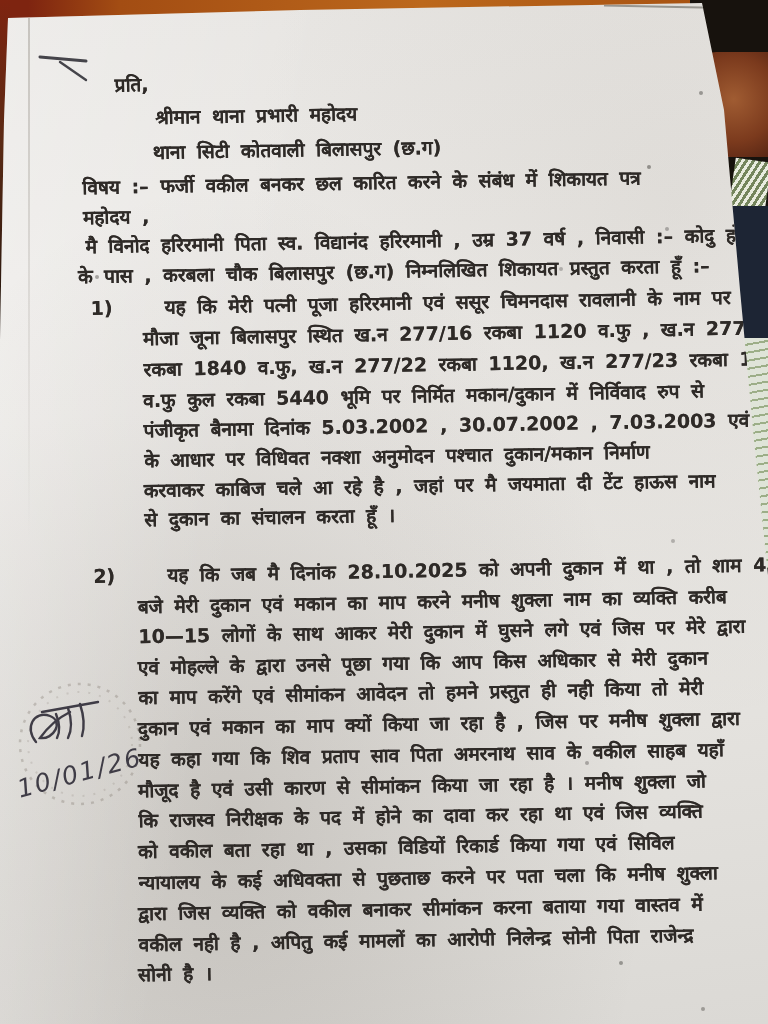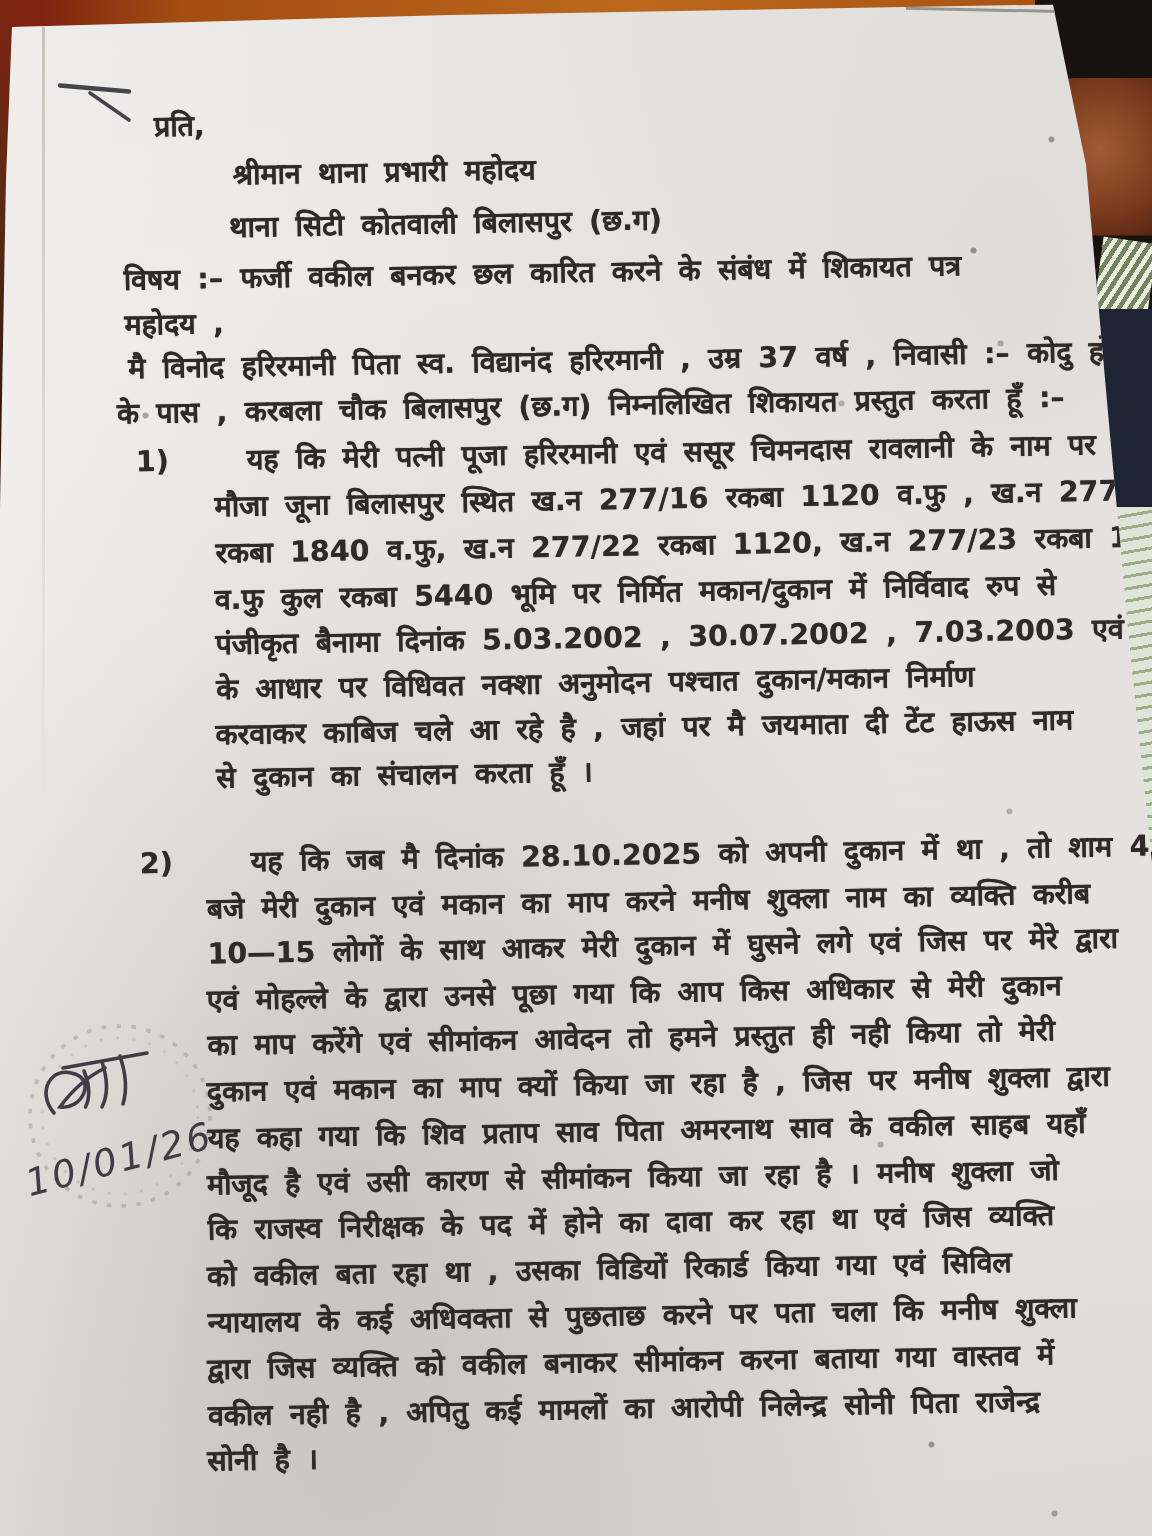--- a/index.html
+++ b/index.html
@@ -79,21 +79,21 @@
         <path d="M36 70 C24 56 34 38 50 44 C64 49 54 68 40 66 C50 52 62 44 70 40"></path>
         <path d="M56 42 C60 52 60 60 57 66"></path>
         <path d="M68 36 C72 48 72 58 68 66"></path>
         <path d="M80 32 C84 44 85 54 82 64"></path>
         <path d="M42 40 L98 30"></path>
       </g>
       <text x="16" y="112" transform="rotate(-15 70 104)" font-size="25" font-style="italic" letter-spacing="2" fill="#3f3c46">10/01/26</text>
     </svg>
 
     <div class="text-layer">
-      <div class="ln" style="left:110px;top:66px">प्रति,</div>
+      <div class="ln" style="left:122px;top:66px">प्रति,</div>
       <div class="ln" style="left:162px;top:99px">श्रीमान थाना प्रभारी महोदय</div>
       <div class="ln" style="left:159px;top:134px">थाना सिटी कोतवाली बिलासपुर (छ.ग)</div>
       <div class="ln" style="left:88px;top:168px">विषय :– फर्जी वकील बनकर छल कारित करने के संबंध में शिकायत पत्र</div>
       <div class="ln" style="left:88px;top:198px">महोदय ,</div>
       <div class="ln" style="left:90px;top:227px">मै विनोद हरिरमानी पिता स्व. विद्यानंद हरिरमानी , उम्र 37 वर्ष , निवासी :– कोदु होटल</div>
       <div class="ln" style="left:82px;top:257px">के पास , करबला चौक बिलासपुर (छ.ग) निम्नलिखित शिकायत प्रस्तुत करता हूँ :–</div>
 
       <div class="num" style="left:94px;top:289px">1)</div>
       <div class="ln" style="left:168px;top:289px">यह कि मेरी पत्नी पूजा हरिरमानी एवं ससूर चिमनदास रावलानी के नाम पर</div>
       <div class="ln" style="left:146px;top:320px">मौजा जूना बिलासपुर स्थित ख.न 277/16 रकबा 1120 व.फु , ख.न 277/21</div>

